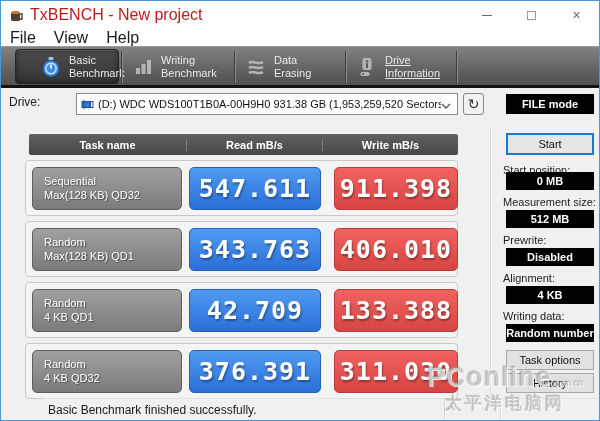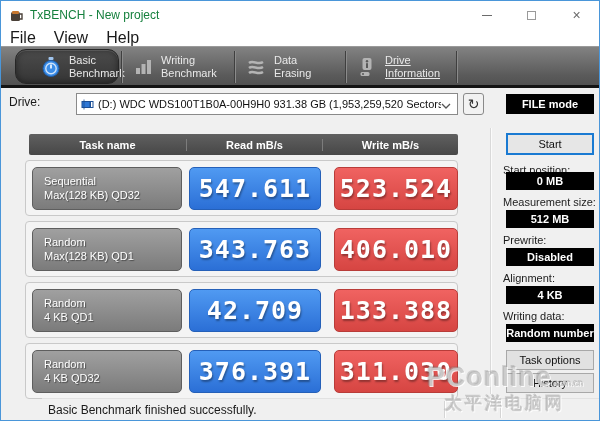--- a/index.html
+++ b/index.html
@@ -4,38 +4,38 @@
 <style>
   * { margin:0; padding:0; box-sizing:border-box; }
   html,body { width:600px; height:421px; font-family:"Liberation Sans",sans-serif; }
   .window {
     position:relative; width:600px; height:421px; background:#f0f0f0;
     border:1px solid #4a96d9; overflow:hidden;
   }
   
   .titlebar { position:absolute; top:0; left:0; right:0; height:28px; background:#ffffff; display:flex; align-items:center; }
   .app-icon { width:15px; height:15px; margin:0 6px 0 8px; }
-  .title-text { font-size:12px; color:#15803d; }
+  .title-text { font-size:16px; color:#b91c1c; }
   .win-controls { position:absolute; right:0; top:0; height:28px; display:flex; }
   .win-btn { width:45px; height:28px; display:flex; align-items:center; justify-content:center; color:#6b6b6b; }
   .glyph-min { width:10px; height:1px; background:#6b6b6b; }
   .glyph-max { width:9px; height:9px; border:1px solid #9a9a9a; }
   .glyph-close { font-size:14px; line-height:1; color:#6b6b6b; }
   
   .menubar { position:absolute; top:28px; left:0; right:0; height:17px; background:#ffffff; display:flex; align-items:center; }
   .menu-item { font-size:16px; color:#1a1a1a; padding:0 9px; height:17px; display:flex; align-items:center; }
   
   .toolbar { position:absolute; top:45px; left:0; right:0; height:42px;
     background:linear-gradient(#828282,#5a5a5a 70%,#4f4f4f); border-top:1px solid #9a9a9a; }
   .toolbar-strip { position:absolute; bottom:0; left:0; right:0; height:3px; background:#141414; }
   .tabs { display:flex; height:39px; padding-left:14px; align-items:center; }
   .tab { height:35px; display:flex; align-items:center; padding:0 8px; color:#e9e9e9; font-size:11px; line-height:1.15; }
   .tab .tab-icon { margin-right:7px; flex:0 0 auto; }
   .tab.selected {
-    background:linear-gradient(#4c4c4c,#353535); border:1px solid #262626; border-radius:11px;
+    background:linear-gradient(#4c4c4c,#353535); border:1px solid #262626; border-radius:4px;
     box-shadow:inset 0 1px 0 rgba(255,255,255,.14), inset 0 0 6px rgba(0,0,0,.45);
     padding-left:24px;
   }
   .tab-sep { width:1px; height:32px; background:#3f3f3f; box-shadow:1px 0 0 #8b8b8b; margin:0 2px; }
   .tab-w1{width:104px;} .tab-w2{width:108px;} .tab-w3{width:106px;} .tab-w4{width:106px;text-decoration:underline;}
   
   .drive-label { position:absolute; top:94px; left:8px; font-size:12px; color:#1a1a1a; }
   .drive-select { position:absolute; top:92px; left:75px; width:382px; height:22px; background:#fff;
     border:1px solid #8a8a8a; display:flex; align-items:center; padding:0 4px; }
   .drive-select .opt-text { font-size:11px; color:#111; white-space:nowrap; overflow:hidden; flex:1; margin-left:4px; }
@@ -203,21 +203,21 @@
     <div class="th th-2">Read mB/s</div>
     <div class="th th-3">Write mB/s</div>
   </div>
 
   <div class="bench-row row-0">
     <div class="task-btn">
       <div>Sequential</div>
         <div>Max(128 KB) QD32</div>
     </div>
     <div class="val-btn val-read">547.611</div>
-    <div class="val-btn val-write">523.524</div>
+    <div class="val-btn val-write">911.398</div>
   </div>
   <div class="bench-row row-1">
     <div class="task-btn">
       <div>Random</div>
         <div>Max(128 KB) QD1</div>
     </div>
     <div class="val-btn val-read">343.763</div>
     <div class="val-btn val-write">406.010</div>
   </div>
   <div class="bench-row row-2">

